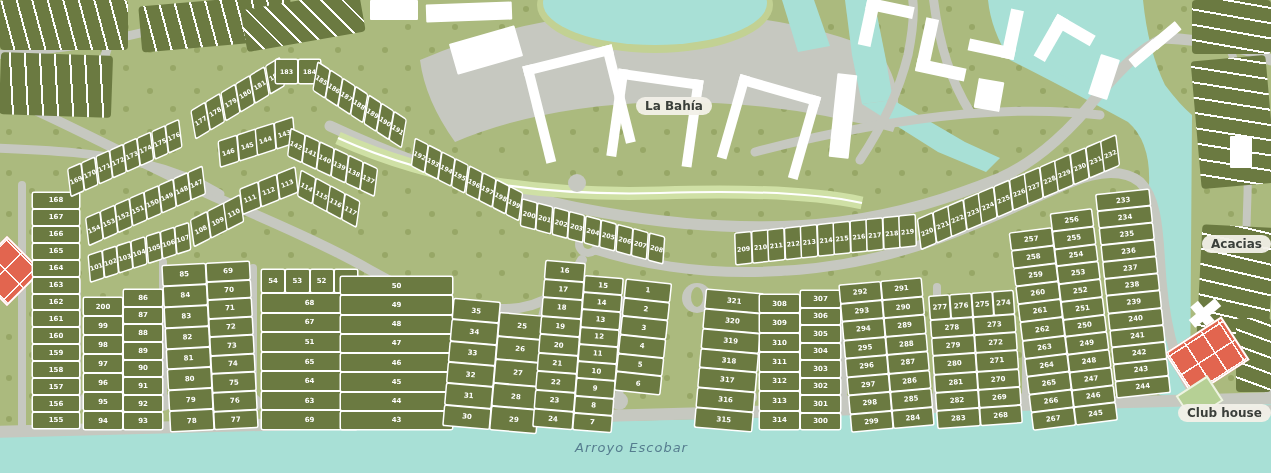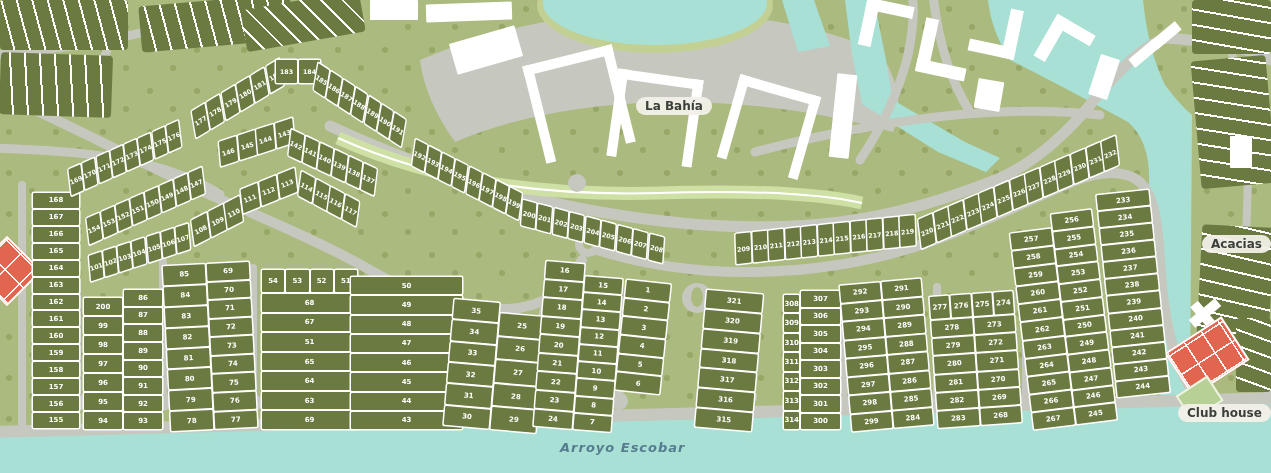--- a/index.html
+++ b/index.html
@@ -18,30 +18,30 @@
   .row .cell{flex:1;}
   .strip{position:absolute;z-index:3;display:flex;gap:2px;transform-origin:0 50%;}
   .strip .cell{font-size:6.3px;transform:skewX(var(--sk,0deg));}
   .strip .cell span{display:block;transform:skewX(calc(var(--sk,0deg) * -1));}
   
   #bA{left:33px;top:193px;width:46px;height:235px;}
   #b86{left:84px;top:290px;width:78px;height:139px;}
   #b86 .c1{margin-top:8px;}
   #b69{left:167px;top:264px;width:86px;height:165px;transform:rotate(-3deg);}
   #b51{left:262px;top:270px;width:95px;height:159px;}
-  #b36{left:351px;top:277px;width:111px;height:152px;}
+  #b36{left:341px;top:277px;width:111px;height:152px;}
   #b36 .c2{margin-top:16px;}
   #b25{left:449px;top:303px;width:92px;height:126px;transform:rotate(5deg);}
   #b25 .c2{margin-top:10px;}
   #b7{left:540px;top:264px;width:77px;height:165px;transform:rotate(4.5deg);}
   #b7 .c2{margin-top:12px;}
   #b1{left:621px;top:282px;width:44px;height:110px;transform:rotate(6deg);}
   #b315{left:701px;top:292px;width:56px;height:137px;transform:rotate(5deg);}
   #b300{left:760px;top:291px;width:80px;height:138px;}
-  #b300 .c1{margin-top:4px;align-items:flex-end;}
+  #b300 .c1{margin-top:4px;}
   #b284{left:846px;top:282px;width:81px;height:146px;transform:rotate(-5deg);}
   #b268{left:934px;top:294px;width:83px;height:131px;transform:rotate(-4deg);}
   #b245{left:1021px;top:214px;width:83px;height:211px;transform:rotate(-7deg);}
   #b245 .c1{margin-top:14px;}
   #b233{left:1107px;top:192px;width:52px;height:203px;transform:rotate(-6deg);}
   
   #r101{left:90px;top:256px;width:102px;height:25px;transform:rotate(-18deg);--sk:-13deg;}
   #r108{left:193px;top:221px;width:54px;height:24px;transform:rotate(-27deg);--sk:-19deg;}
   #r147{left:88px;top:219px;width:126px;height:25px;transform:rotate(-24deg);--sk:-17deg;}
   #r169{left:70px;top:170px;width:120px;height:25px;transform:rotate(-24deg);--sk:-17deg;}
@@ -80,21 +80,21 @@
   #club-group{position:absolute;left:1166px;top:330px;width:84px;height:78px;transform:rotate(-33deg);z-index:2;}
   #club-bld{position:absolute;left:14px;top:2px;width:64px;height:48px;}
   #club-field{position:absolute;left:0;top:44px;width:34px;height:26px;background:#b6d095;border:2px solid #eef3e2;}
   #left-courts{left:-18px;top:246px;width:46px;height:46px;transform:rotate(45deg);position:absolute;z-index:2;}
   
   .pill{position:absolute;z-index:5;background:rgba(242,240,232,.95);border-radius:10px;
     padding:2px 9px;font-size:12px;font-weight:bold;color:#3b403b;white-space:nowrap;}
   #lbl-bahia{left:636px;top:97px;}
   #lbl-acacias{left:1202px;top:191px;margin-top:44px;}
   #lbl-club{left:1178px;top:404px;}
-  #lbl-arroyo{position:absolute;z-index:5;left:560px;top:440px;font-size:13px;font-weight:700;
+  #lbl-arroyo{position:absolute;z-index:5;left:575px;top:440px;font-size:13px;font-weight:400;
     font-style:italic;color:#567d8f;letter-spacing:1px;}
 </style>
 </head>
 <body>
 
 <div id="canvas">
 
   <svg id="base-svg" width="1271" height="473" viewBox="0 0 1271 473">
     <defs>
       <pattern id="dots" width="47" height="41" patternUnits="userSpaceOnUse">

